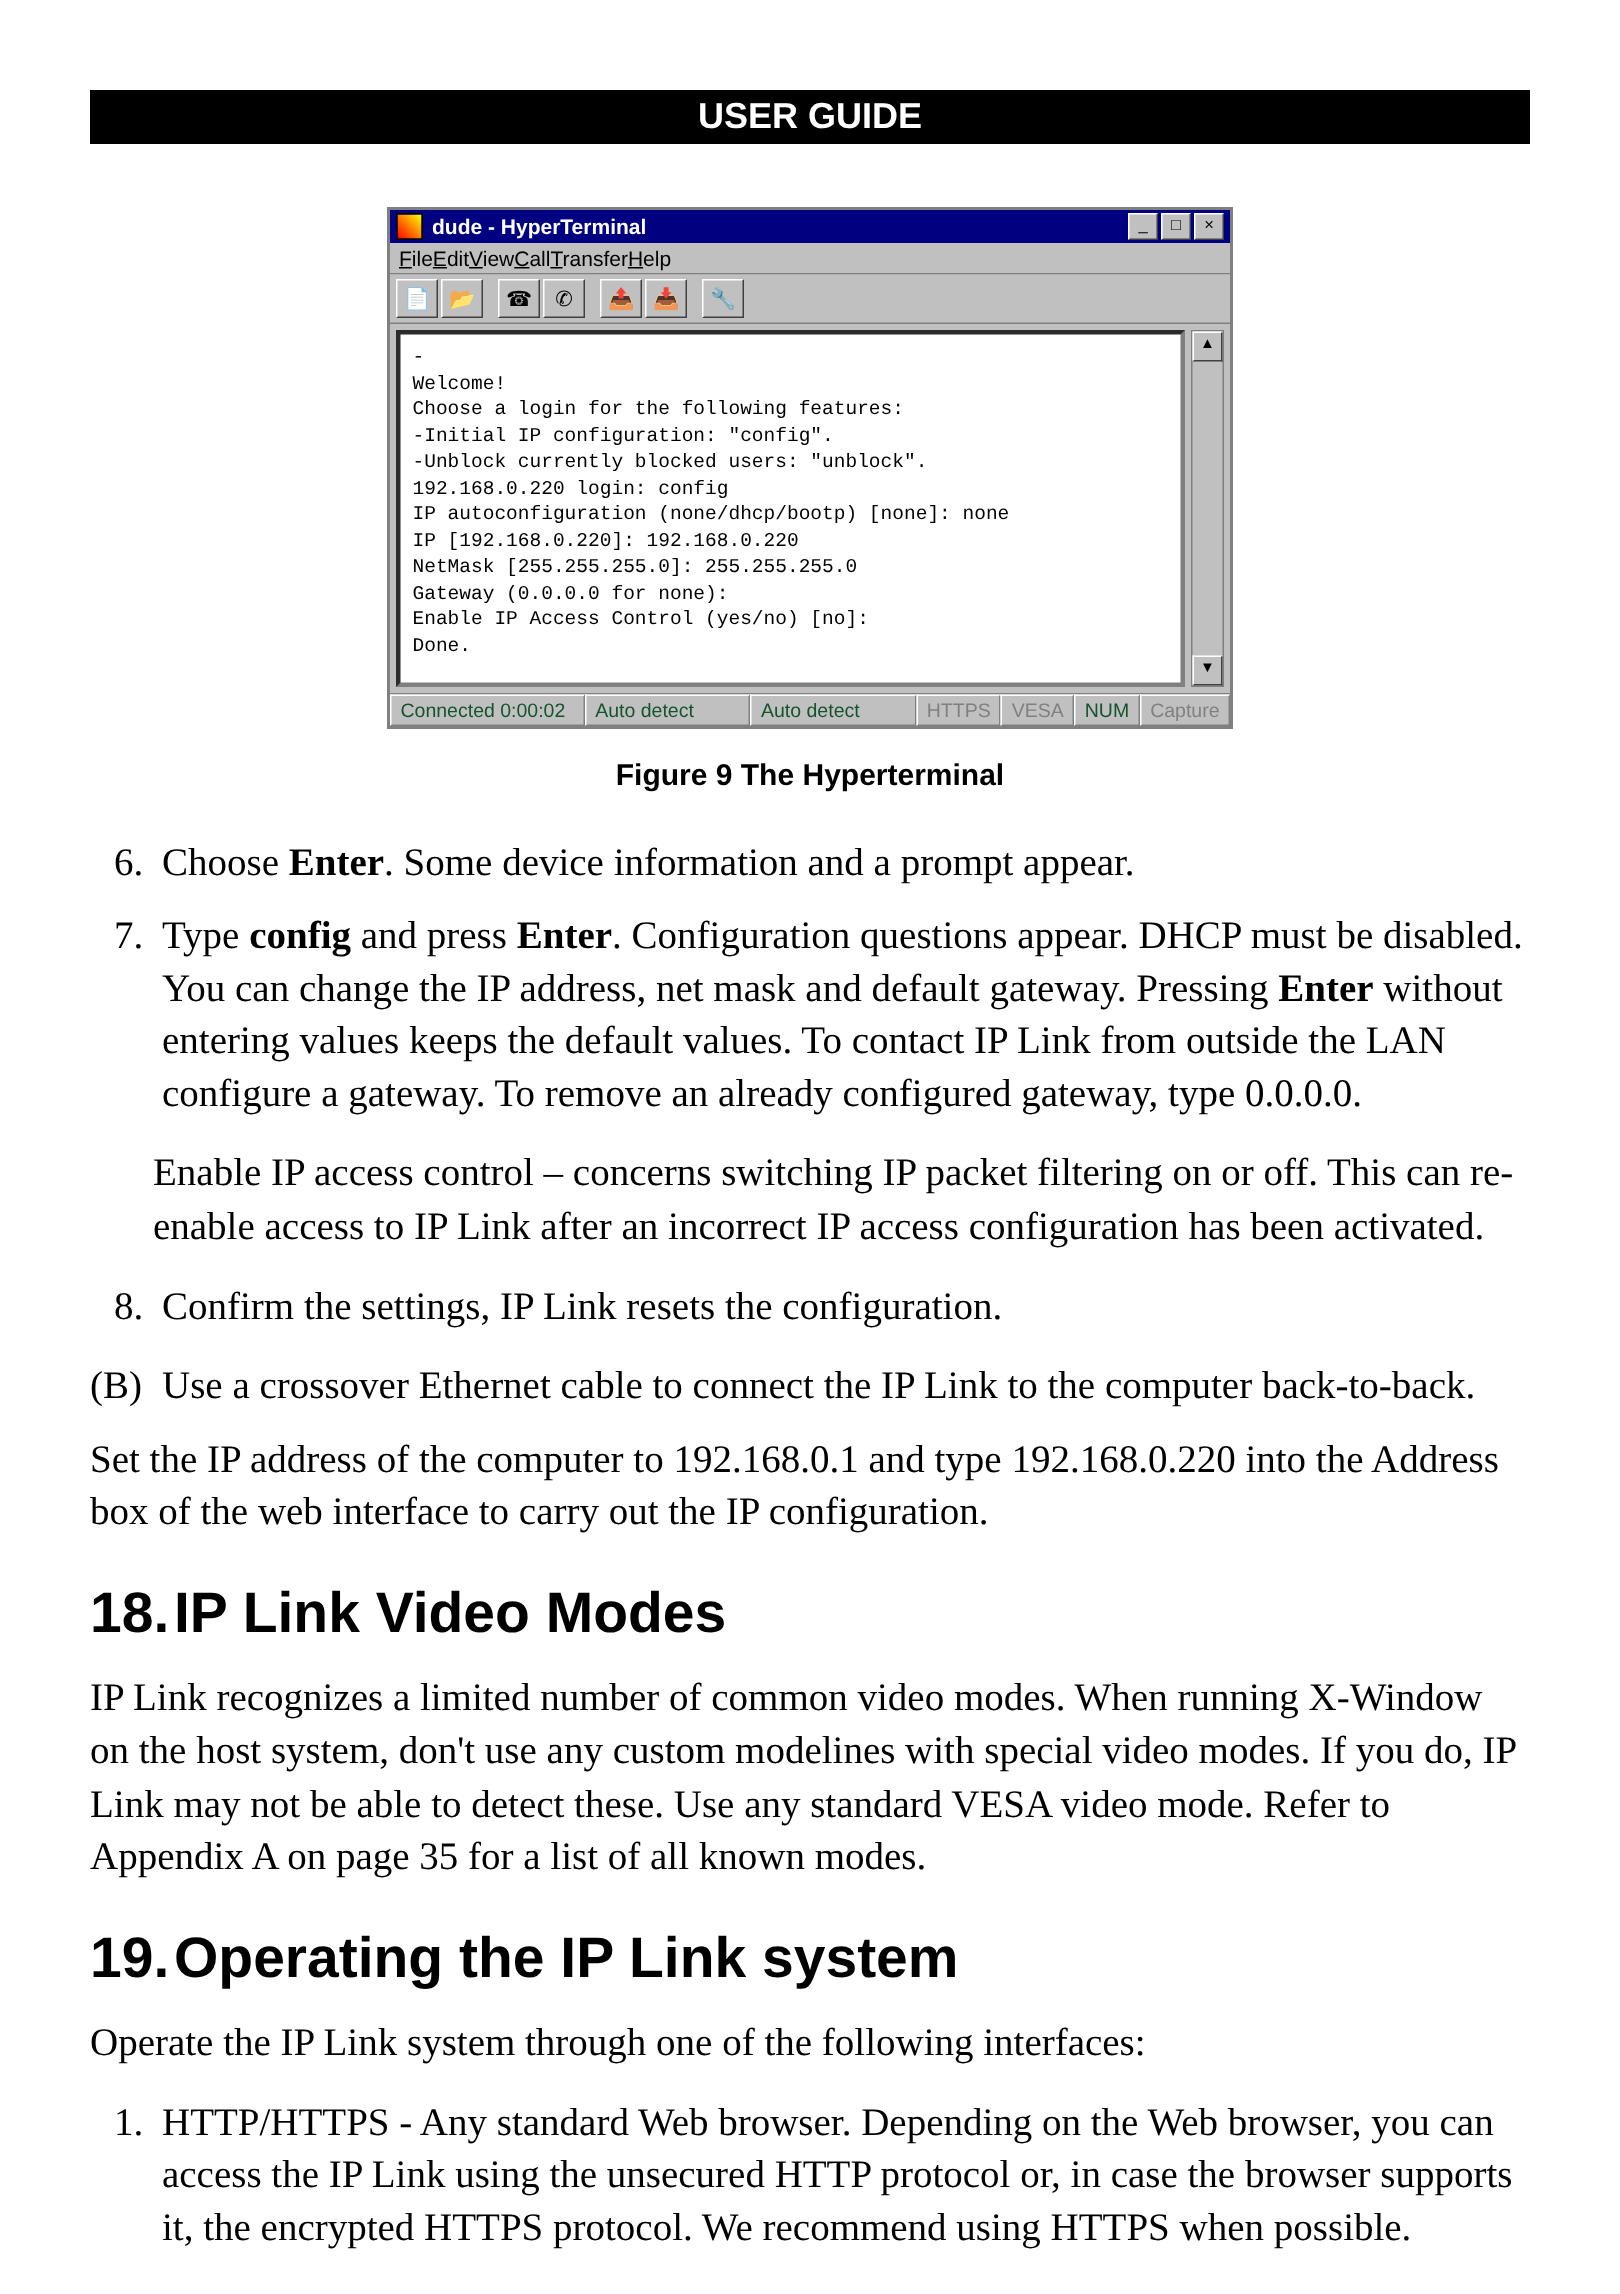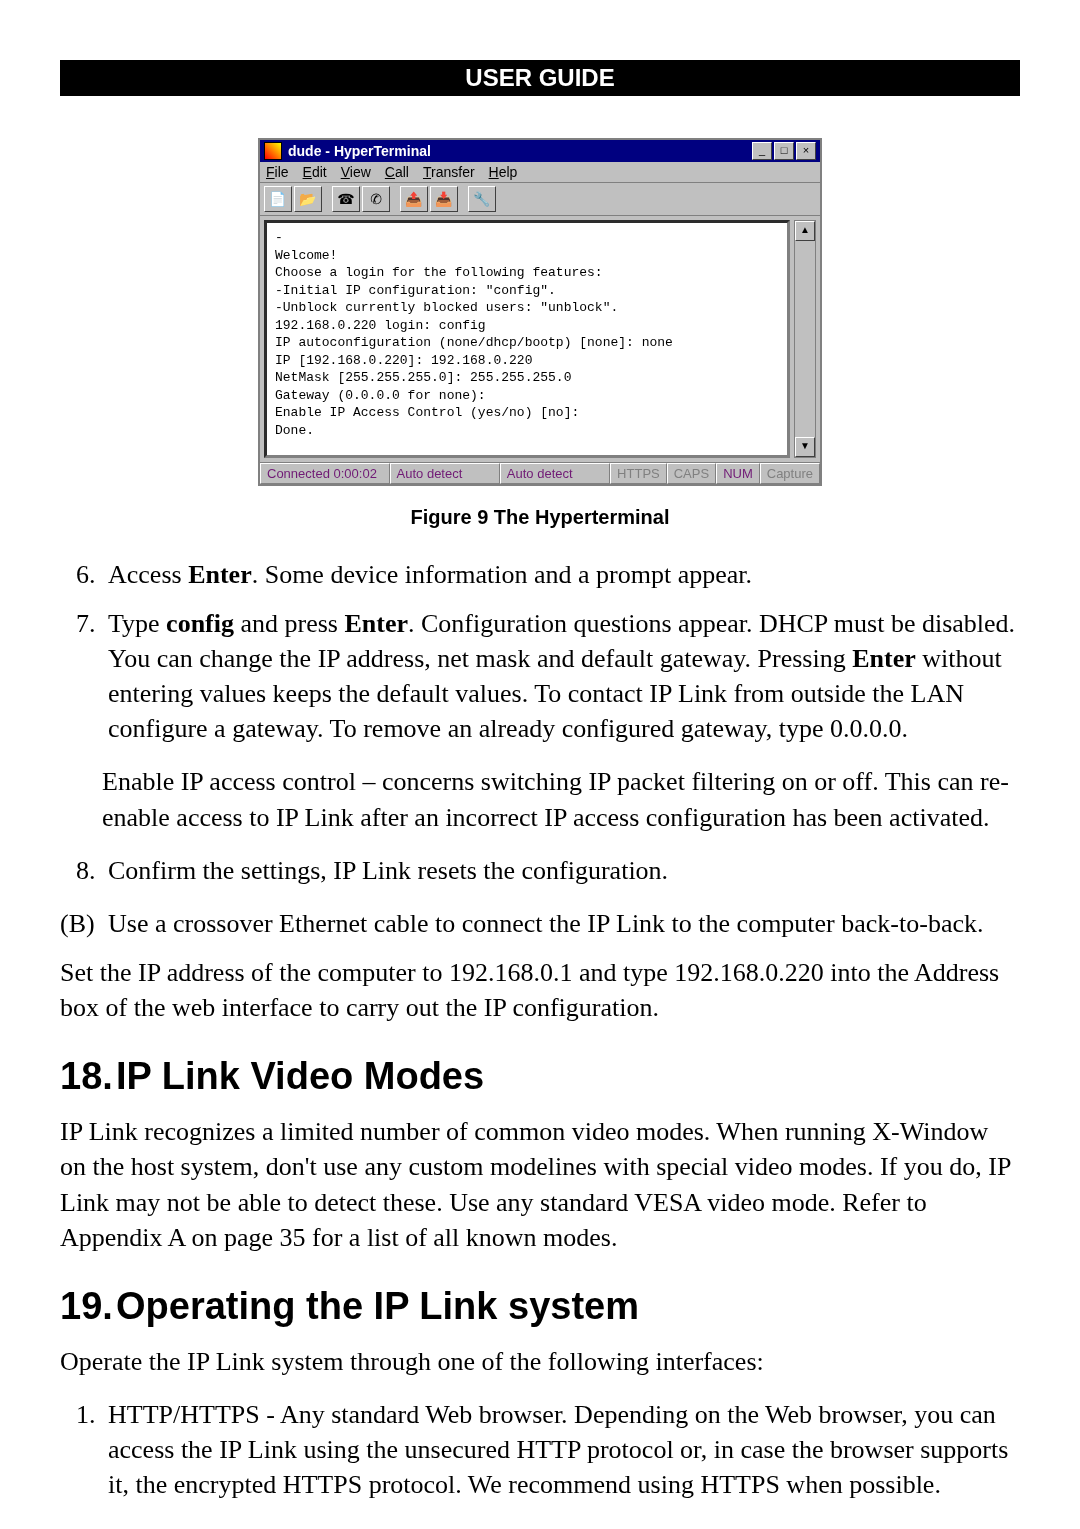--- a/index.html
+++ b/index.html
@@ -56,21 +56,20 @@
     border: 1px solid #fff;
     border-right-color:#404040; border-bottom-color:#404040;
     font-size: 11px; line-height: 14px; text-align: center;
     font-family: Arial, sans-serif;
     color:#000;
   }
   .ht-menubar {
     background: #c0c0c0;
     padding: 2px 6px;
     display: flex;
-    gap: 14px;
     border-bottom: 1px solid #808080;
   }
   .ht-menubar span { color:#000; }
   .ht-menubar span u { text-decoration: underline; }
   .ht-toolbar {
     background:#c0c0c0;
     padding:3px 4px;
     display:flex;
     gap:2px;
     border-bottom:1px solid #808080;
@@ -118,21 +117,21 @@
     display:flex;
     border-top:1px solid #808080;
     font-size:13px;
   }
   .ht-status div {
     border:1px solid #808080;
     border-top:1px solid #fff;
     border-left:1px solid #fff;
     padding:2px 6px;
     background:#c0c0c0;
-    color:#701a75;
+    color:#14532d;
   }
   .ht-status .dim { color:#808080; }
   .fig-caption {
     text-align:center;
     font-family: Arial, Helvetica, sans-serif;
     font-weight:bold;
     font-size:20px;
     margin-bottom:28px;
   }
 
@@ -206,33 +205,33 @@
       <div class="ht-scroll">
         <div class="arrow">▲</div>
         <div class="arrow bottom">▼</div>
       </div>
     </div>
     <div class="ht-status">
       <div style="flex:1.2">Connected 0:00:02</div>
       <div style="flex:1">Auto detect</div>
       <div style="flex:1">Auto detect</div>
       <div class="dim">HTTPS</div>
-      <div class="dim">CAPS</div>
+      <div class="dim">VESA</div>
       <div>NUM</div>
       <div class="dim">Capture</div>
     </div>
   </div>
 
   <div class="fig-caption">Figure 9 The Hyperterminal</div>
 
   <div class="body-text">
 
     <ol class="num" start="6">
       <li>
-        <span>Access </span><b>Enter</b><span>. Some device information and a prompt appear.</span>
+        <span>Choose </span><b>Enter</b><span>. Some device information and a prompt appear.</span>
       </li>
       <li>
         <span>Type </span><b>config</b><span> and press </span><b>Enter</b><span>. Configuration questions appear. DHCP must be disabled. You can change the IP address, net mask and default gateway. Pressing </span><b>Enter</b><span> without entering values keeps the default values. To contact IP Link from outside the LAN configure a gateway. To remove an already configured gateway, type 0.0.0.0.</span>
       </li>
     </ol>
 
     <p class="para">Enable IP access control – concerns switching IP packet filtering on or off. This can re-enable access to IP Link after an incorrect IP access configuration has been activated.</p>
 
     <ol class="num" start="8">
       <li>Confirm the settings, IP Link resets the configuration.</li>

